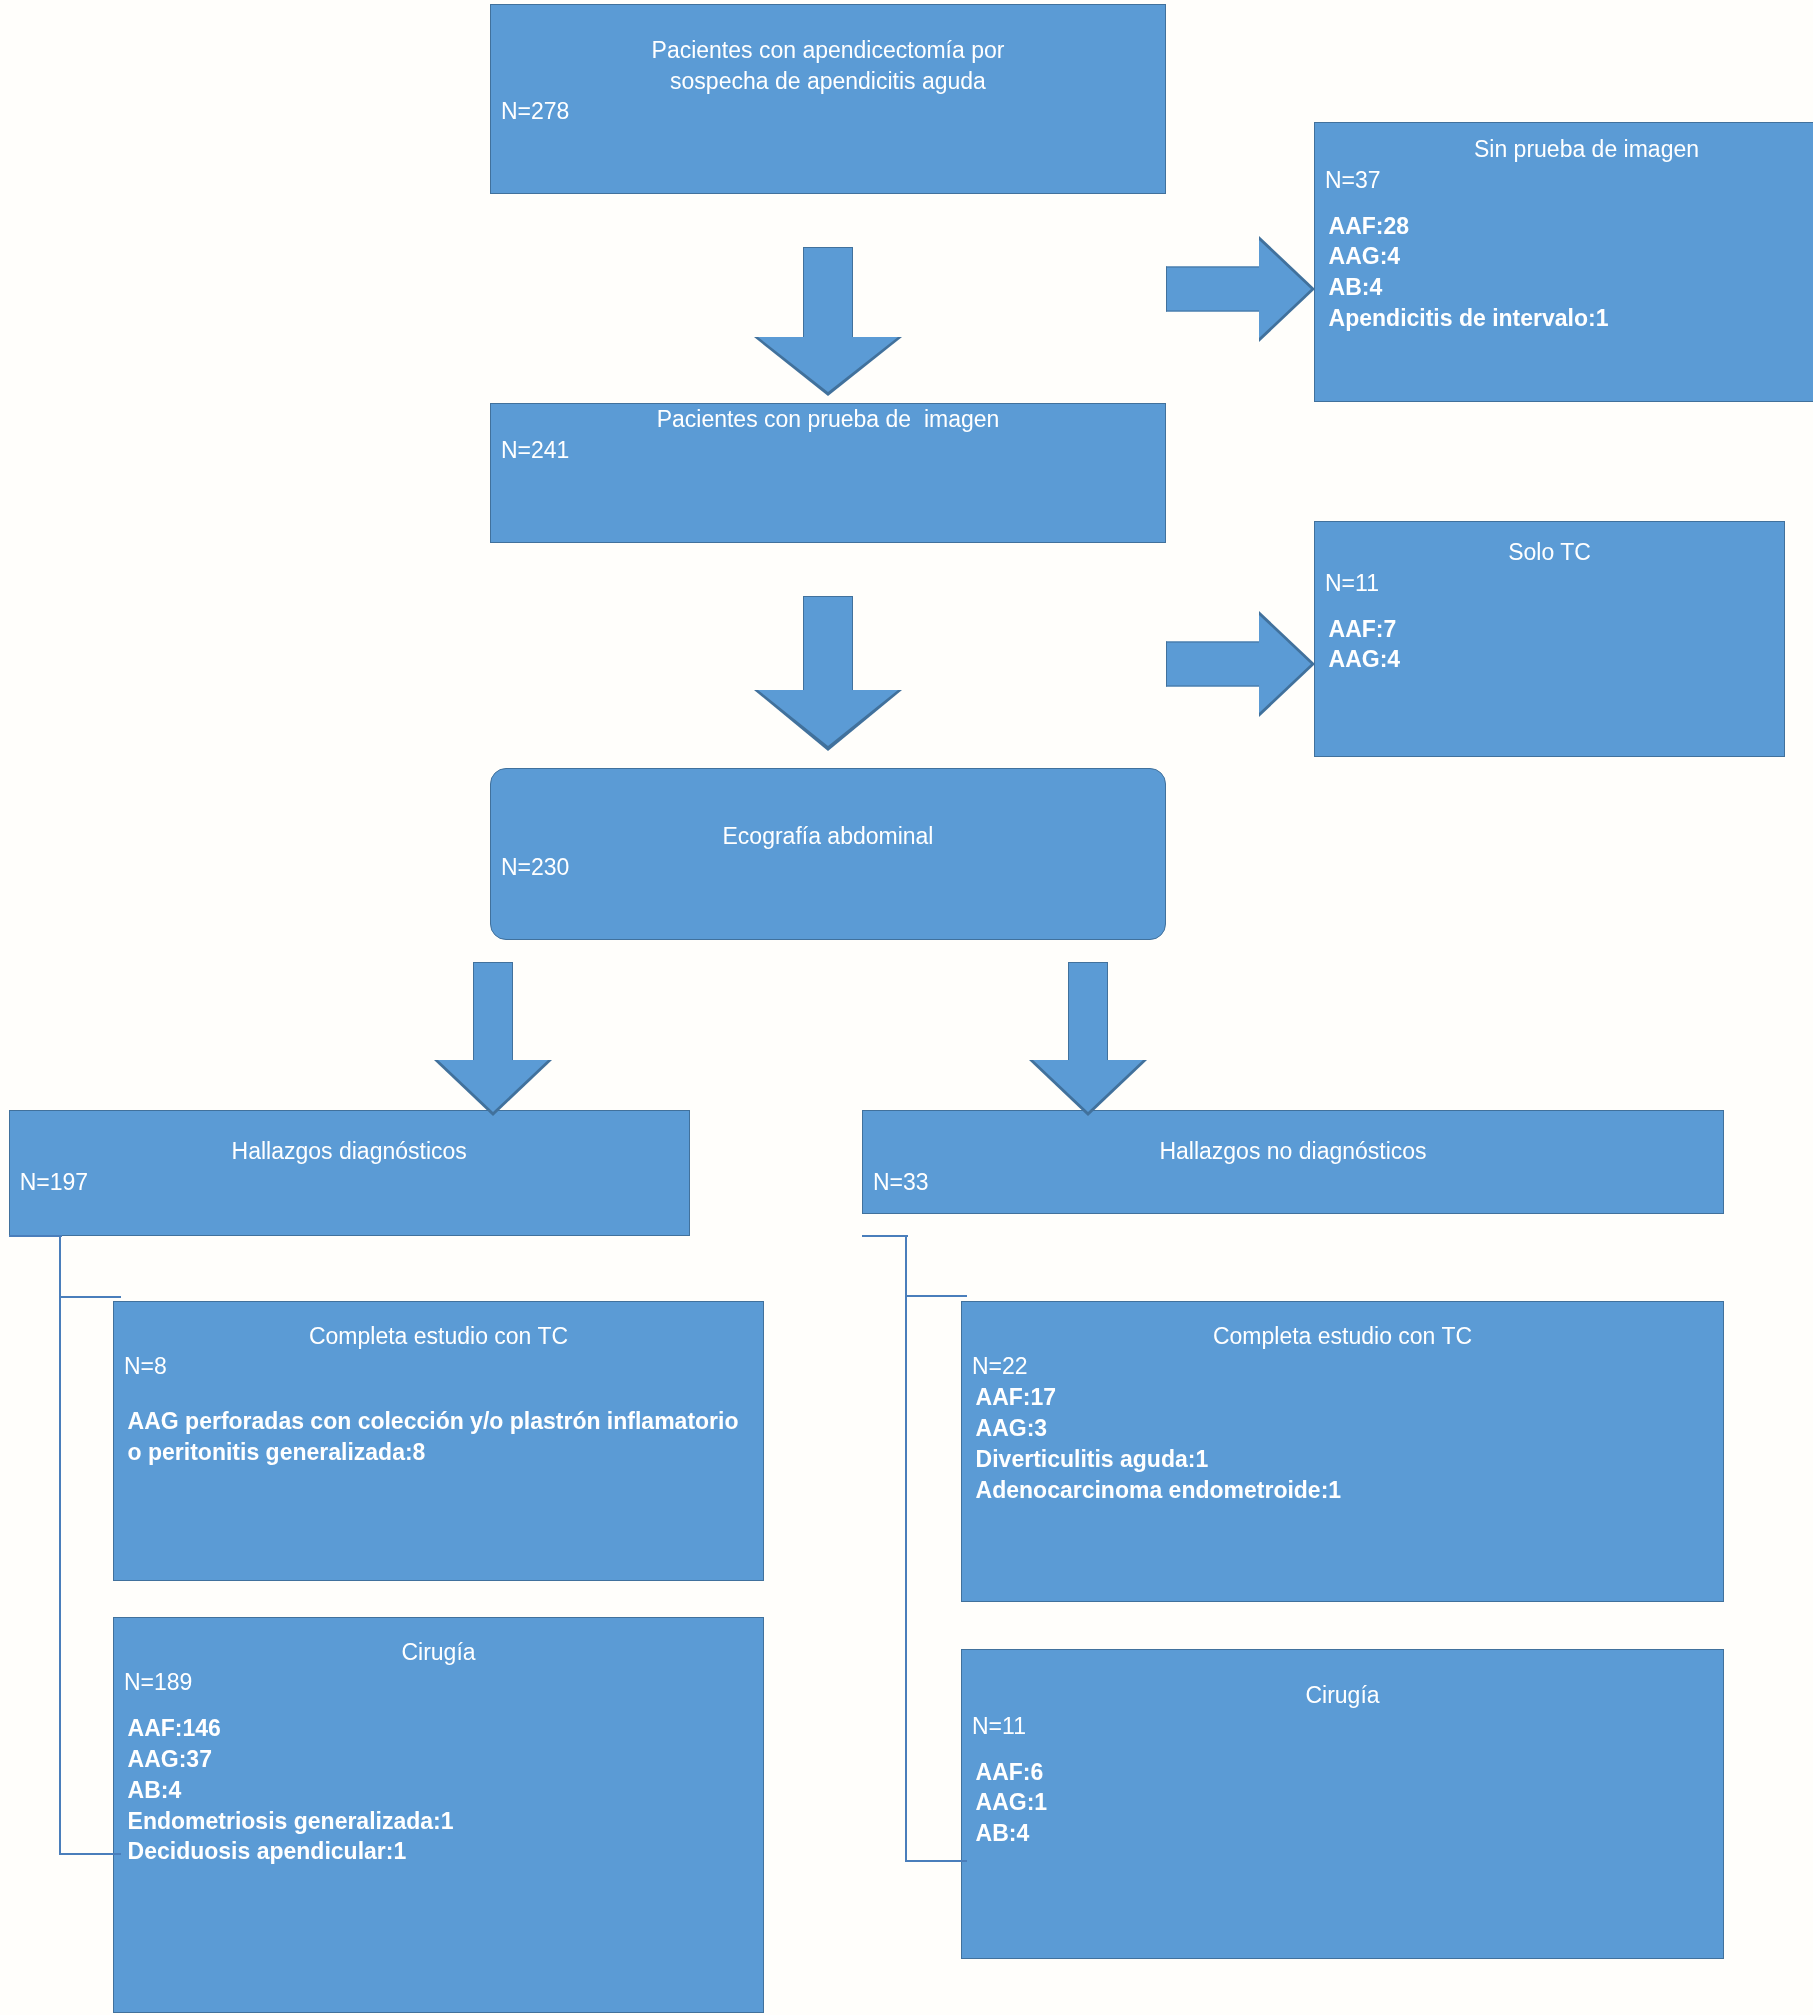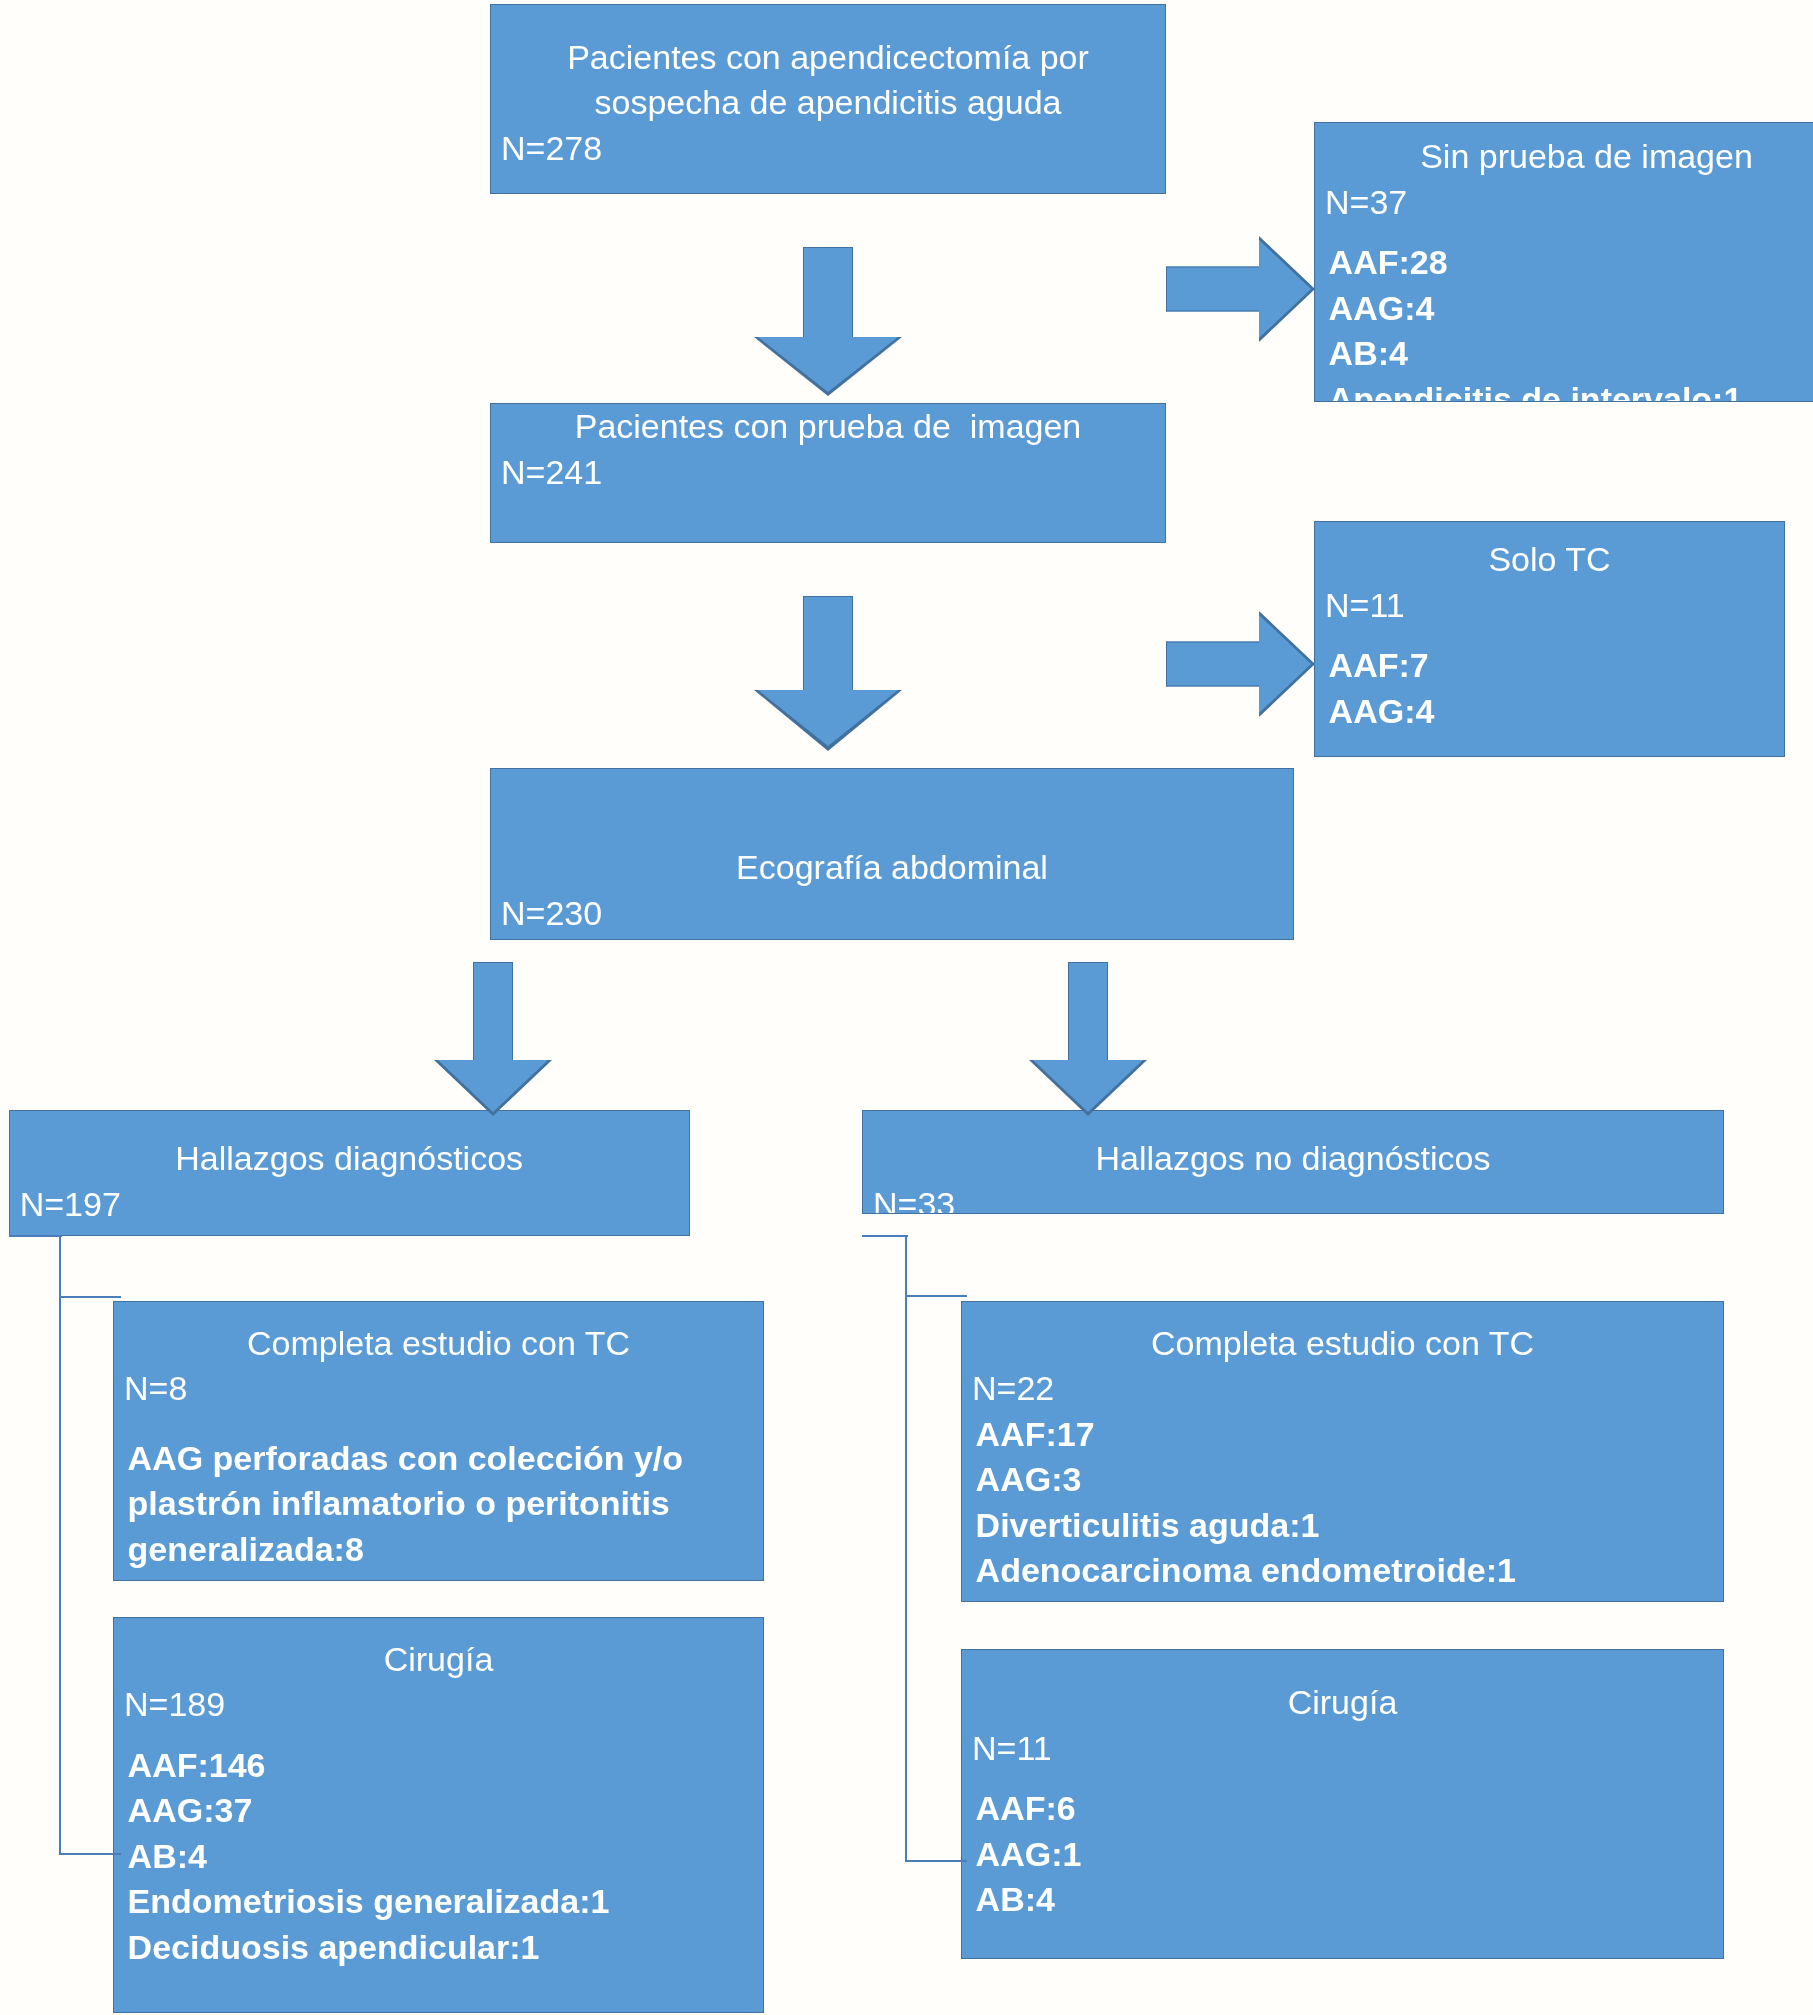--- a/index.html
+++ b/index.html
@@ -15,21 +15,21 @@
     background: #fffefb;
     font-family: "Liberation Sans", sans-serif;
     overflow: hidden;
   }
   .node {
     position: absolute;
     box-sizing: border-box;
     background: #5B9BD5;
     border: 1.9px solid #41719C;
     color: #ffffff;
-    font-size: 34px;
+    font-size: 23px;
     line-height: 1.34;
     overflow: hidden;
   }
   .node .title {
     display: block;
     text-align: center;
     white-space: pre;
   }
   .node .count {
     display: block;
@@ -176,21 +176,21 @@
   </div>
 
   <div class="node" style="left:1314px; top:521px; width:471px; height:236px; padding-top:15px;">
     <span class="title pad-center">Solo TC</span>
     <span class="count pad-center">N=11</span>
     <span class="spacer"></span>
     <span class="detail pad-left">AAF:7</span>
     <span class="detail pad-left">AAG:4</span>
   </div>
 
-  <div class="node pad-center" style="left:490px; top:768px; width:804px; height:172px; padding-top:76px;">
+  <div class="node pad-center" style="left:490px; top:768px; width:676px; height:172px; padding-top:52px;border-radius:16px;">
     <span class="title">Ecografía abdominal</span>
     <span class="count">N=230</span>
   </div>
 
   <div class="node pad-center" style="left:8.7px; top:1110px; width:681px; height:126px; padding-top:25px;">
     <span class="title">Hallazgos diagnósticos</span>
     <span class="count">N=197</span>
   </div>
 
   <div class="node pad-center" style="left:862px; top:1110px; width:862px; height:104px; padding-top:25px;">

